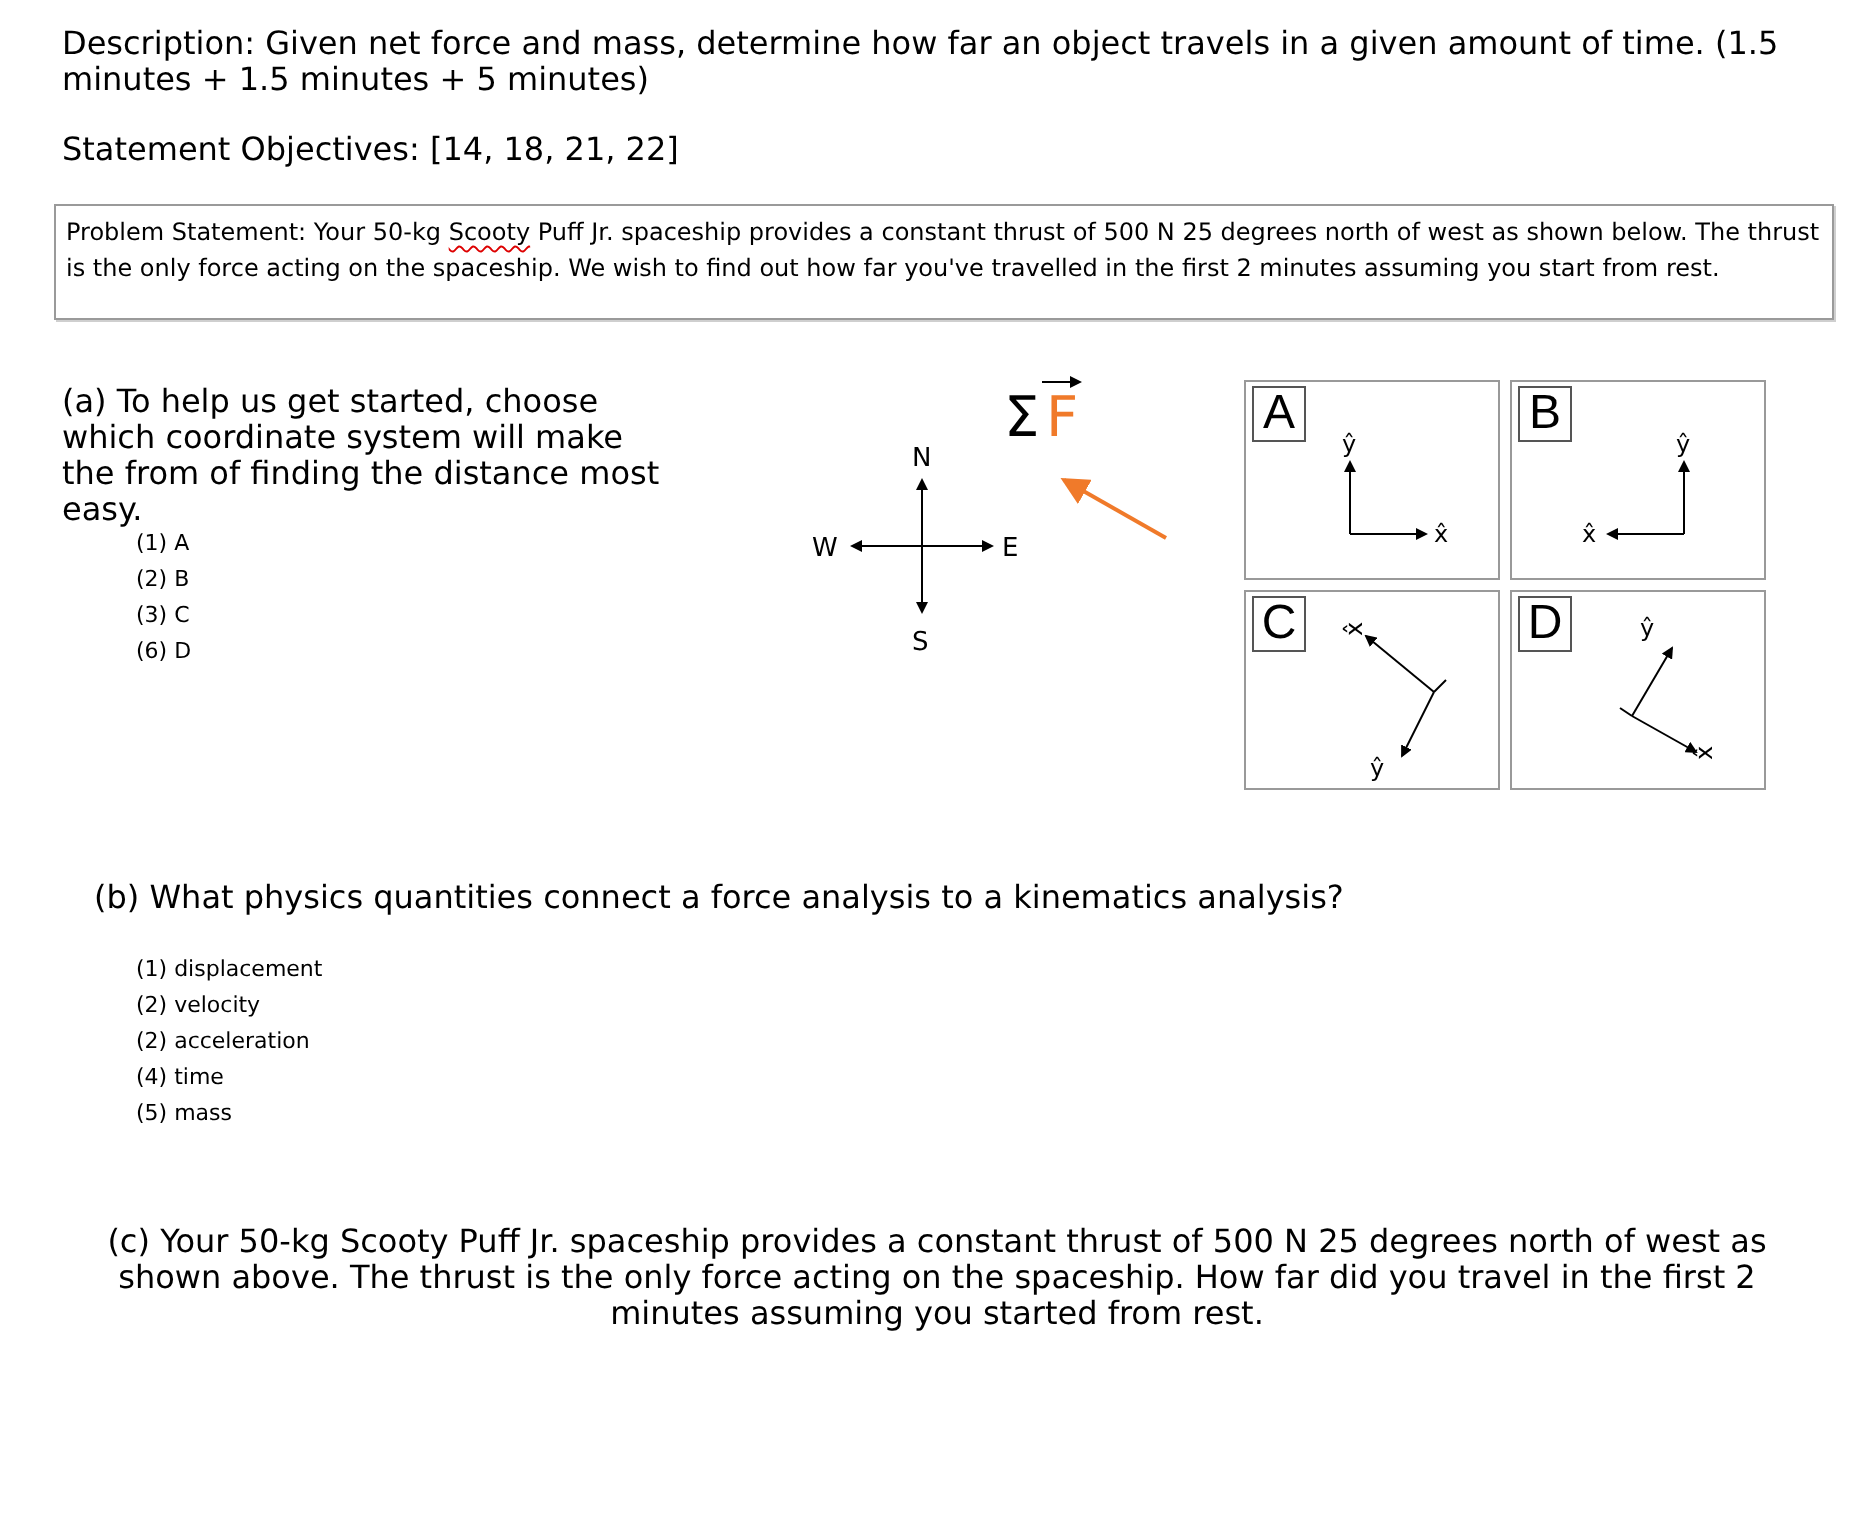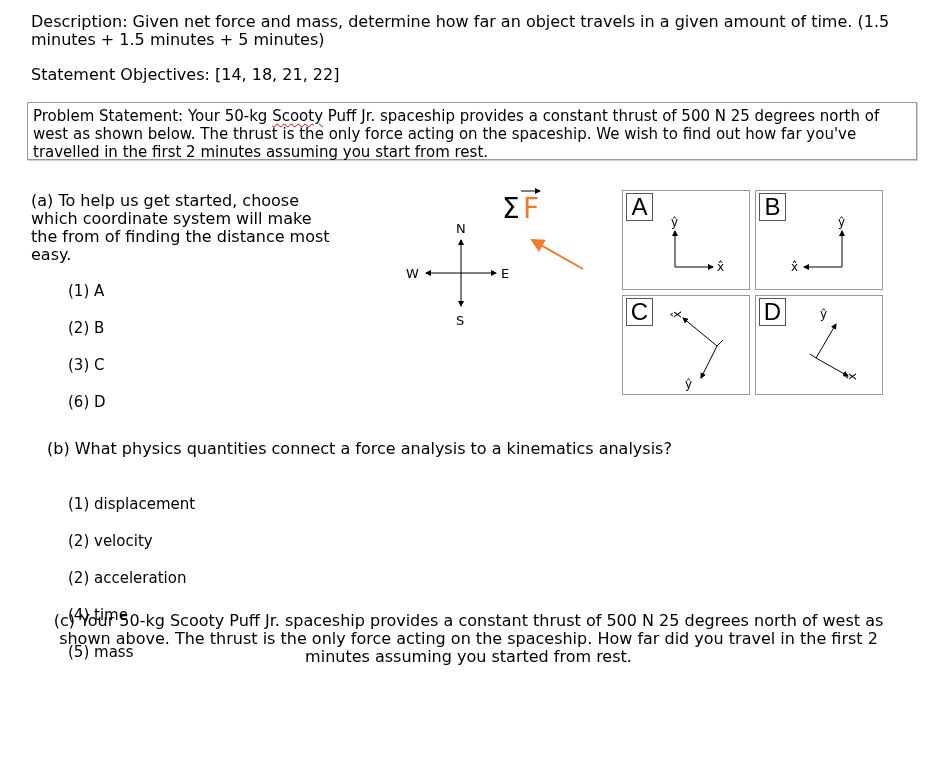--- a/index.html
+++ b/index.html
@@ -3,24 +3,24 @@
 <meta charset="utf-8">
 <style>
   html, body { margin:0; padding:0; background:#ffffff; }
   body { width:928px; height:766px; position:relative; overflow:hidden;
          font-family:"DejaVu Sans", sans-serif; color:#000; font-size:15px; }
   .abs { position:absolute; }
   .txt { line-height:18px; font-size:16px; white-space:nowrap; }
   .wrap { white-space:normal; }
   .problem-box { position:absolute; left:27px; top:102px; width:890px; height:58px;
                  border:1px solid #9a9a9a; box-shadow:1px 1px 0 #cfcfcf; box-sizing:border-box; }
-  .problem-inner { position:absolute; left:5px; top:4px; width:880px; line-height:18px; font-size:15px; }
+  .problem-inner { position:absolute; left:5px; top:4px; width:880px; line-height:18px; font-size:12px; }
   .squiggle { text-decoration: underline wavy #d00; text-decoration-thickness:1px; text-underline-offset:2px; }
   .opt-list { list-style:none; margin:0; padding:0; }
-  .opt-list li { line-height:18px; font-size:15px;margin-top:19px; }
+  .opt-list li { line-height:18px; font-size:11px; }
   .coord-box { position:absolute; width:128px; height:100px; border:1px solid #999; box-sizing:border-box; background:#fff; }
   .coord-label { position:absolute; left:3px; top:2px; width:25px; height:26px; border:1px solid #555;
                  font-size:24px; line-height:26px; text-align:center; font-family:"Liberation Sans", sans-serif; }
   svg text { font-family:"DejaVu Sans", sans-serif; }
 </style>
 </head>
 <body>
 
 <div class="abs txt wrap" style="left:31px; top:13px; width:890px;">
   <span>Description:</span>

